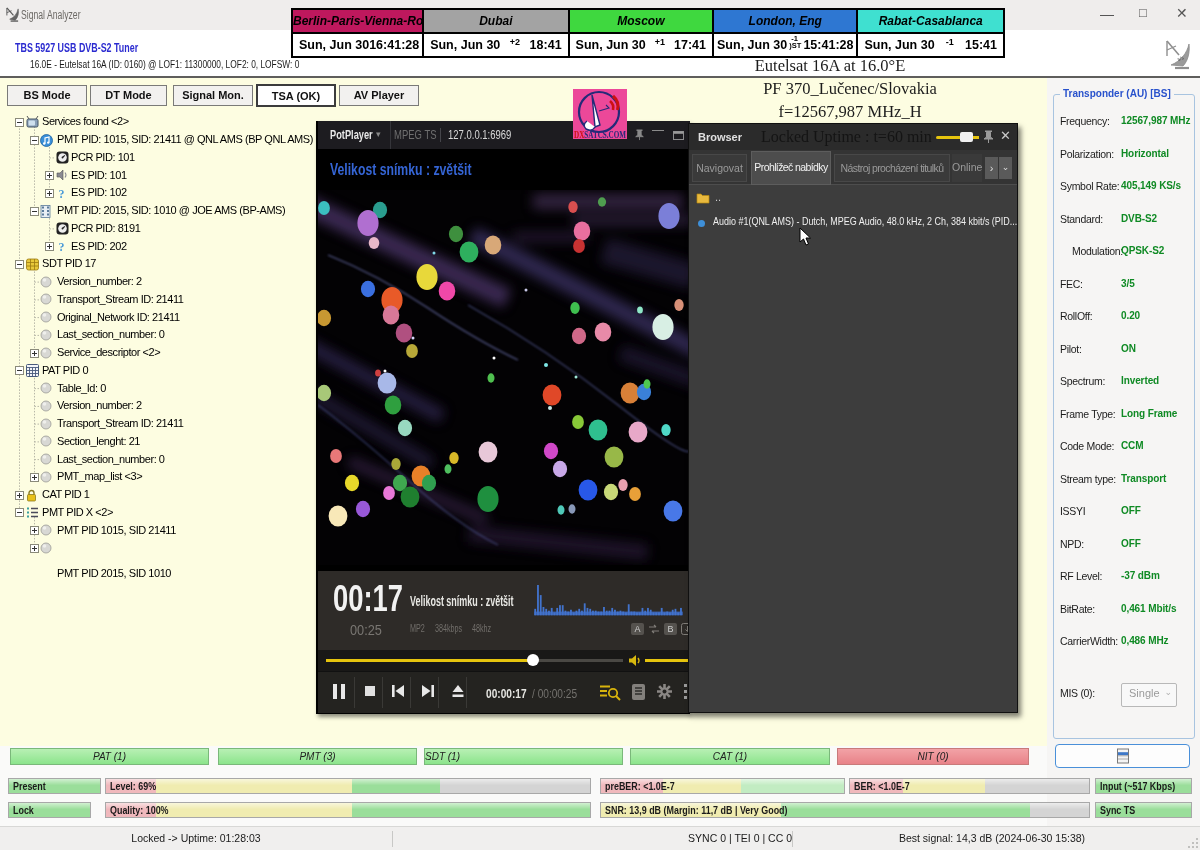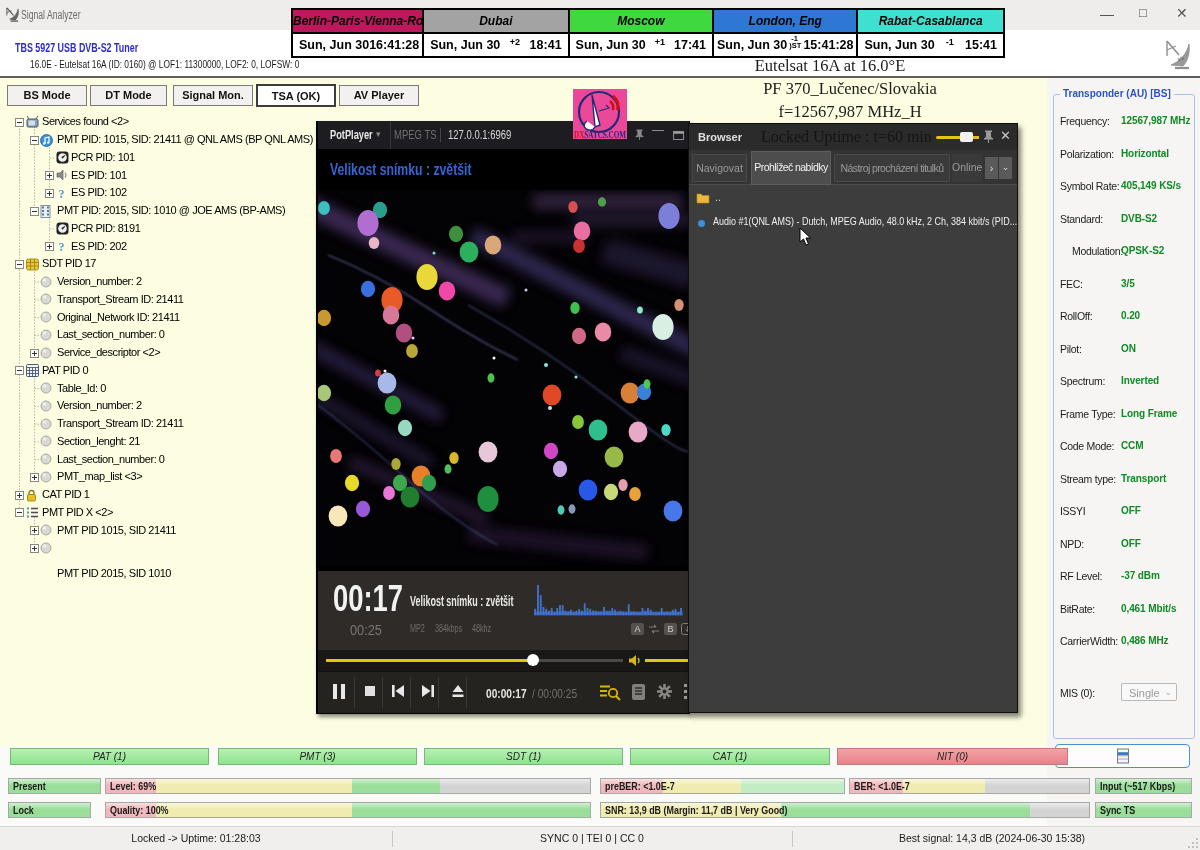--- a/index.html
+++ b/index.html
@@ -666,37 +666,37 @@
 <div class="val" style="left:1121px;top:505.0px;">OFF</div>
 <div class="lbl" style="left:1060px;top:537.5px;">NPD:</div>
 <div class="val" style="left:1121px;top:537.5px;">OFF</div>
 <div class="lbl" style="left:1060px;top:570.0px;">RF Level:</div>
 <div class="val" style="left:1121px;top:570.0px;">-37 dBm</div>
 <div class="lbl" style="left:1060px;top:602.5px;">BitRate:</div>
 <div class="val" style="left:1121px;top:602.5px;">0,461 Mbit/s</div>
 <div class="lbl" style="left:1060px;top:635.0px;">CarrierWidth:</div>
 <div class="val" style="left:1121px;top:635.0px;">0,486 MHz</div>
 <div class="lbl" style="left:1060px;top:687px;">MIS (0):</div>
-<div class="abs" style="left:1121px;top:683px;width:56px;height:18px;border:1px solid #b8b8b8;border-radius:2px;background:#f8f8f8;box-sizing:border-box;">
+<div class="abs" style="left:1121px;top:683px;width:56px;height:24px;border:1px solid #b8b8b8;border-radius:2px;background:#f8f8f8;box-sizing:border-box;">
     <span style="position:absolute;left:7px;top:3px;font-size:11px;color:#9a9a9a;">Single</span>
     <span style="position:absolute;right:4px;top:3px;font-size:9px;color:#b0b0b0;">⌄</span>
   </div>
 <div class="abs" style="left:1055px;top:744px;width:135px;height:24px;background:#fdfdfd;border:1.5px solid #4a90d9;border-radius:4px;box-sizing:border-box;">
 <svg style="position:absolute;left:60px;top:3px" width="14" height="16" viewBox="0 0 14 16">
       <rect x="1.5" y="1" width="11" height="14" fill="#f4f4f4" stroke="#7a7a7a" stroke-width="1"></rect>
       <rect x="2" y="4.2" width="10" height="3" fill="#3e78c8"></rect>
       <path d="M2 7.8 L12 7.8 M2 11 L12 11" stroke="#9a9a9a" stroke-width="0.8"></path>
     </svg>
   </div>
 
 <div class="abs" style="left:10px;top:748px;width:199px;height:17px;background:linear-gradient(#b8f0b4,#8ce48c);border:1px solid #7ab87a;box-sizing:border-box;text-align:center;font-size:10px;font-style:italic;color:#222;line-height:15px;">PAT (1)</div>
 <div class="abs" style="left:218px;top:748px;width:199px;height:17px;background:linear-gradient(#b8f0b4,#8ce48c);border:1px solid #7ab87a;box-sizing:border-box;text-align:center;font-size:10px;font-style:italic;color:#222;line-height:15px;">PMT (3)</div>
-<div class="abs" style="left:424px;top:748px;width:199px;height:17px;background:linear-gradient(#b8f0b4,#8ce48c);border:1px solid #7ab87a;box-sizing:border-box;text-align:center;font-size:10px;font-style:italic;color:#222;line-height:15px;">SDT (1)</div>
+<div class="abs" style="left:424px;top:748px;width:199px;height:17px;background:linear-gradient(#b8f0b4,#8ce48c);border:1px solid #7ab87a;box-sizing:border-box;text-align:left;font-size:10px;font-style:italic;color:#222;line-height:15px;">SDT (1)</div>
 <div class="abs" style="left:630px;top:748px;width:200px;height:17px;background:linear-gradient(#b8f0b4,#8ce48c);border:1px solid #7ab87a;box-sizing:border-box;text-align:center;font-size:10px;font-style:italic;color:#222;line-height:15px;">CAT (1)</div>
-<div class="abs" style="left:837px;top:748px;width:231px;height:17px;background:linear-gradient(#f2a2a6,#e88288);border:1px solid #c87a7a;box-sizing:border-box;text-align:center;font-size:10px;font-style:italic;color:#222;line-height:15px;">NIT (0)</div>
+<div class="abs" style="left:837px;top:748px;width:192px;height:17px;background:linear-gradient(#f2a2a6,#e88288);border:1px solid #c87a7a;box-sizing:border-box;text-align:center;font-size:10px;font-style:italic;color:#222;line-height:15px;">NIT (0)</div>
 <div class="abs" style="left:8px;top:778px;width:93px;height:16px;border:1px solid #a8a8a8;box-sizing:border-box;background:#e8e8e8;overflow:hidden;">
     <div style="position:absolute;left:0px;top:0;width:91px;height:100%;background:linear-gradient(rgba(255,255,255,0.55),rgba(255,255,255,0) 45%),#9ade9a;"></div>
     <span style="position:absolute;left:4px;top:1px;font-size:10.5px;font-weight:bold;color:#1a1a1a;white-space:nowrap;display:inline-block;transform:scaleX(0.85);transform-origin:0 0;">Present</span>
   </div>
 <div class="abs" style="left:105px;top:778px;width:486px;height:16px;border:1px solid #a8a8a8;box-sizing:border-box;background:#e8e8e8;overflow:hidden;">
     <div style="position:absolute;left:0px;top:0;width:50px;height:100%;background:linear-gradient(rgba(255,255,255,0.55),rgba(255,255,255,0) 45%),#f0b8bc;"></div>
     <div style="position:absolute;left:50px;top:0;width:196px;height:100%;background:linear-gradient(rgba(255,255,255,0.55),rgba(255,255,255,0) 45%),#f0ecb0;"></div>
     <div style="position:absolute;left:246px;top:0;width:88px;height:100%;background:linear-gradient(rgba(255,255,255,0.55),rgba(255,255,255,0) 45%),#9ade9a;"></div>
     <div style="position:absolute;left:334px;top:0;width:150px;height:100%;background:linear-gradient(rgba(255,255,255,0.55),rgba(255,255,255,0) 45%),#d4d4d4;"></div>
     <span style="position:absolute;left:4px;top:1px;font-size:10.5px;font-weight:bold;color:#1a1a1a;white-space:nowrap;display:inline-block;transform:scaleX(0.85);transform-origin:0 0;">Level: 69%</span>
@@ -735,21 +735,21 @@
   </div>
 <div class="abs" style="left:1095px;top:802px;width:97px;height:16px;border:1px solid #a8a8a8;box-sizing:border-box;background:#e8e8e8;overflow:hidden;">
     <div style="position:absolute;left:0px;top:0;width:95px;height:100%;background:linear-gradient(rgba(255,255,255,0.55),rgba(255,255,255,0) 45%),#9ade9a;"></div>
     <span style="position:absolute;left:4px;top:1px;font-size:10.5px;font-weight:bold;color:#1a1a1a;white-space:nowrap;display:inline-block;transform:scaleX(0.85);transform-origin:0 0;">Sync TS</span>
   </div>
 
 <div class="abs" style="left:0;top:826px;width:1200px;height:24px;background:#f0efee;border-top:1px solid #d8d8d6;box-sizing:border-box;">
 <div class="abs" style="left:392px;top:4px;width:1px;height:16px;background:#c8c8c6;"></div>
 <div class="abs" style="left:792px;top:4px;width:1px;height:16px;background:#c8c8c6;"></div>
 <div class="abs" style="left:0;top:5px;width:392px;text-align:center;font-size:10.5px;color:#1a1a1a;">Locked -&gt; Uptime: 01:28:03</div>
-<div class="abs" style="left:392px;top:5px;width:400px;text-align:center;font-size:10.5px;color:#1a1a1a;">SYNC 0 | TEI 0 | CC 0</div>
+<div class="abs" style="left:392px;top:5px;width:400px;text-align:right;font-size:10.5px;color:#1a1a1a;">SYNC 0 | TEI 0 | CC 0</div>
 <div class="abs" style="left:792px;top:5px;width:400px;text-align:center;font-size:10.5px;color:#1a1a1a;">Best signal: 14,3 dB (2024-06-30 15:38)</div>
 <svg class="abs" style="right:1px;bottom:1px" width="12" height="12" viewBox="0 0 12 12">
       <g fill="#b0b0ae">
         <circle cx="10" cy="10" r="1"></circle>
         <circle cx="10" cy="6" r="1"></circle>
         <circle cx="6" cy="10" r="1"></circle>
         <circle cx="10" cy="2" r="1"></circle>
         <circle cx="6" cy="6" r="1"></circle>
         <circle cx="2" cy="10" r="1"></circle>
       </g>

